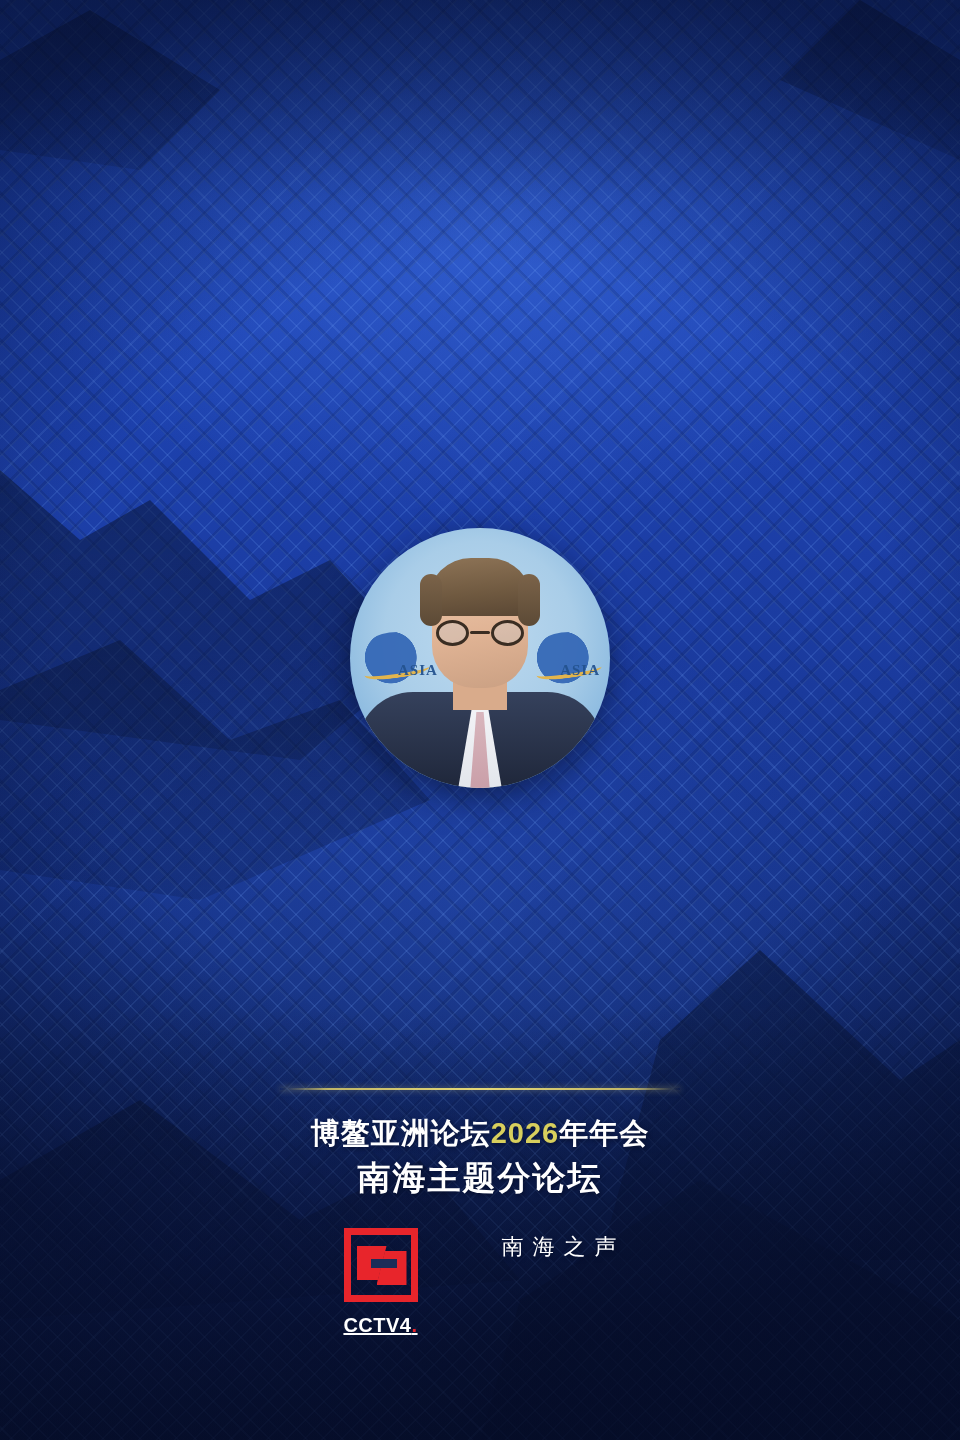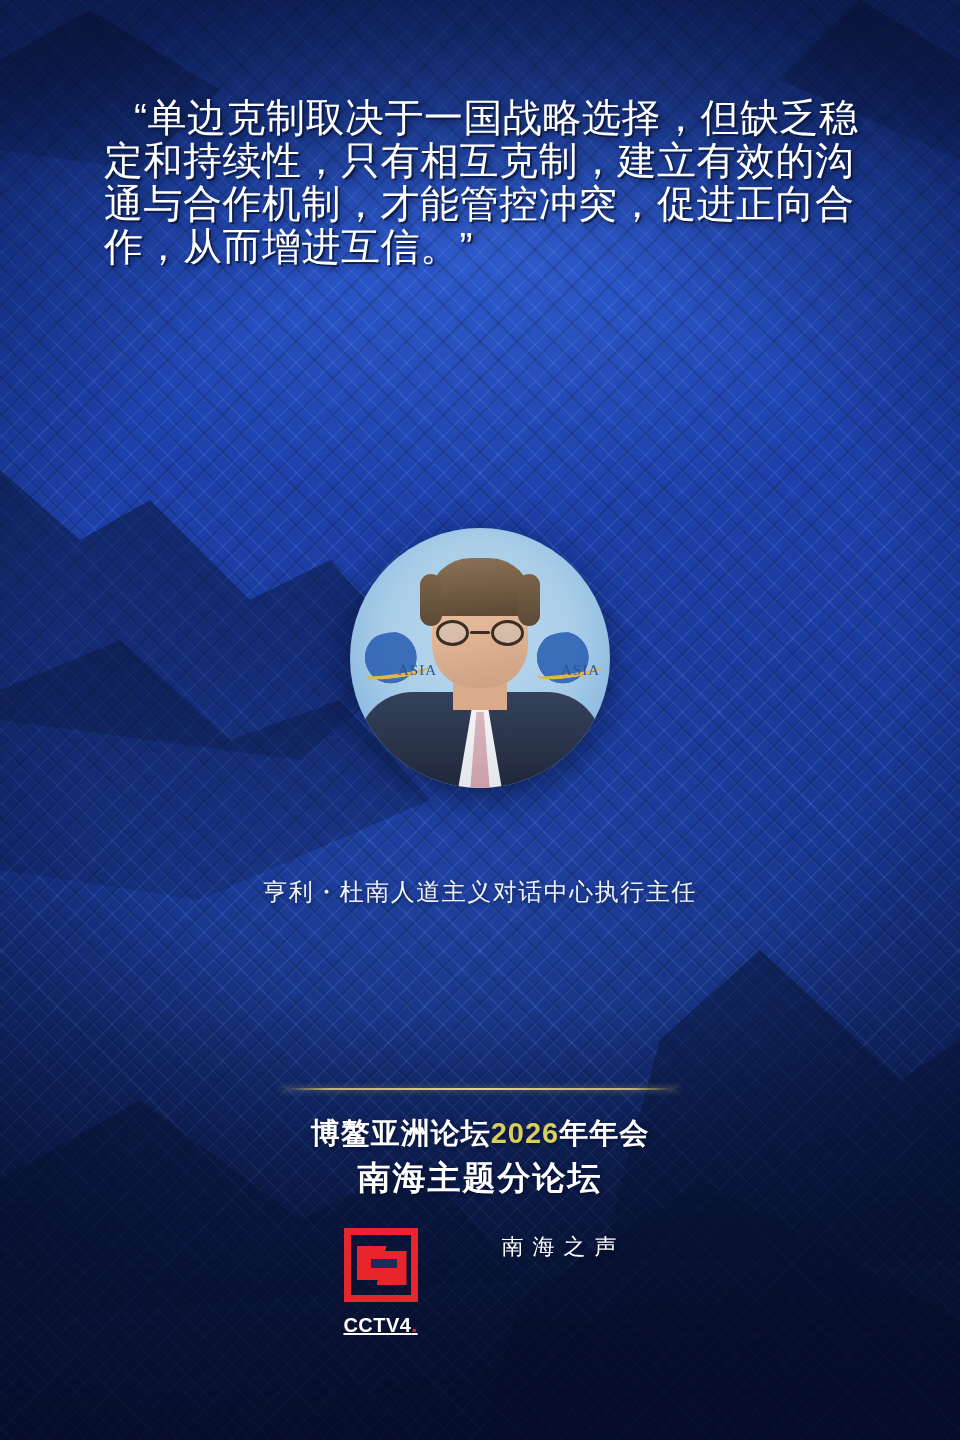--- a/index.html
+++ b/index.html
@@ -130,21 +130,21 @@
     width:84%;height:18%;
     border-radius:50%;
     border-bottom:4px solid #e8b23c;
     transform:rotate(-8deg);
   }
   .pt-logo.l{left:8px;top:104px;}
   .pt-logo.r{right:2px;top:104px;}
   .pt-asia{
     position:absolute;
     font-family:"Liberation Serif","DejaVu Serif",serif;
-    font-weight:normal;
+    font-weight:bold;
     color:#24538f;
     font-size:15px;
     letter-spacing:1px;
     opacity:.95;
   }
   .pt-asia.l{left:48px;top:134px;}
   .pt-asia.r{right:10px;top:134px;}
 
   .pt-head{
     position:absolute;
@@ -324,21 +324,20 @@
     <path d="M0,1180 L140,1100 L300,1220 L420,1160 L520,1280 L0,1320 Z" fill="url(#mg2)"></path>
     <path d="M520,1300 L700,1180 L960,1320 L960,1440 L480,1440 Z" fill="url(#mg)"></path>
     <path d="M0,60 L90,10 L220,90 L140,170 L0,150 Z" fill="url(#mg2)"></path>
     <path d="M860,0 L960,60 L960,160 L780,80 Z" fill="url(#mg2)"></path>
   </svg>
 
   <div class="bg-vignette"></div>
 
   <div class="content">
 
-    <div class="quote">“单边克制取决于一国战略选择，但缺乏稳定和持续性，只有相互克制，建立有效的沟通与合作机制，才能管控冲突，促进正向合作，从而增进互信。”</div>
 
 
     <div class="portrait-wrap">
       <div class="portrait">
         <div class="pt-logo l"></div>
         <div class="pt-logo r"></div>
         <div class="pt-asia l">ASIA</div>
         <div class="pt-asia r">ASIA</div>
 
         <div class="pt-body"></div>
@@ -348,21 +347,20 @@
         <div class="pt-head"></div>
         <div class="pt-hair"></div>
         <div class="pt-glass">
           <span class="l"></span>
             <i></i>
             <span class="r"></span>
         </div>
       </div>
     </div>
 
-    <div class="role">亨利・杜南人道主义对话中心执行主任</div>
 
     <div class="divider"></div>
 
     <div class="foot1">
       <span>博鳌亚洲论坛</span><span class="yr">2026</span><span>年年会</span>
     </div>
     <div class="foot2">南海主题分论坛</div>
 
     <div class="logos">
 

